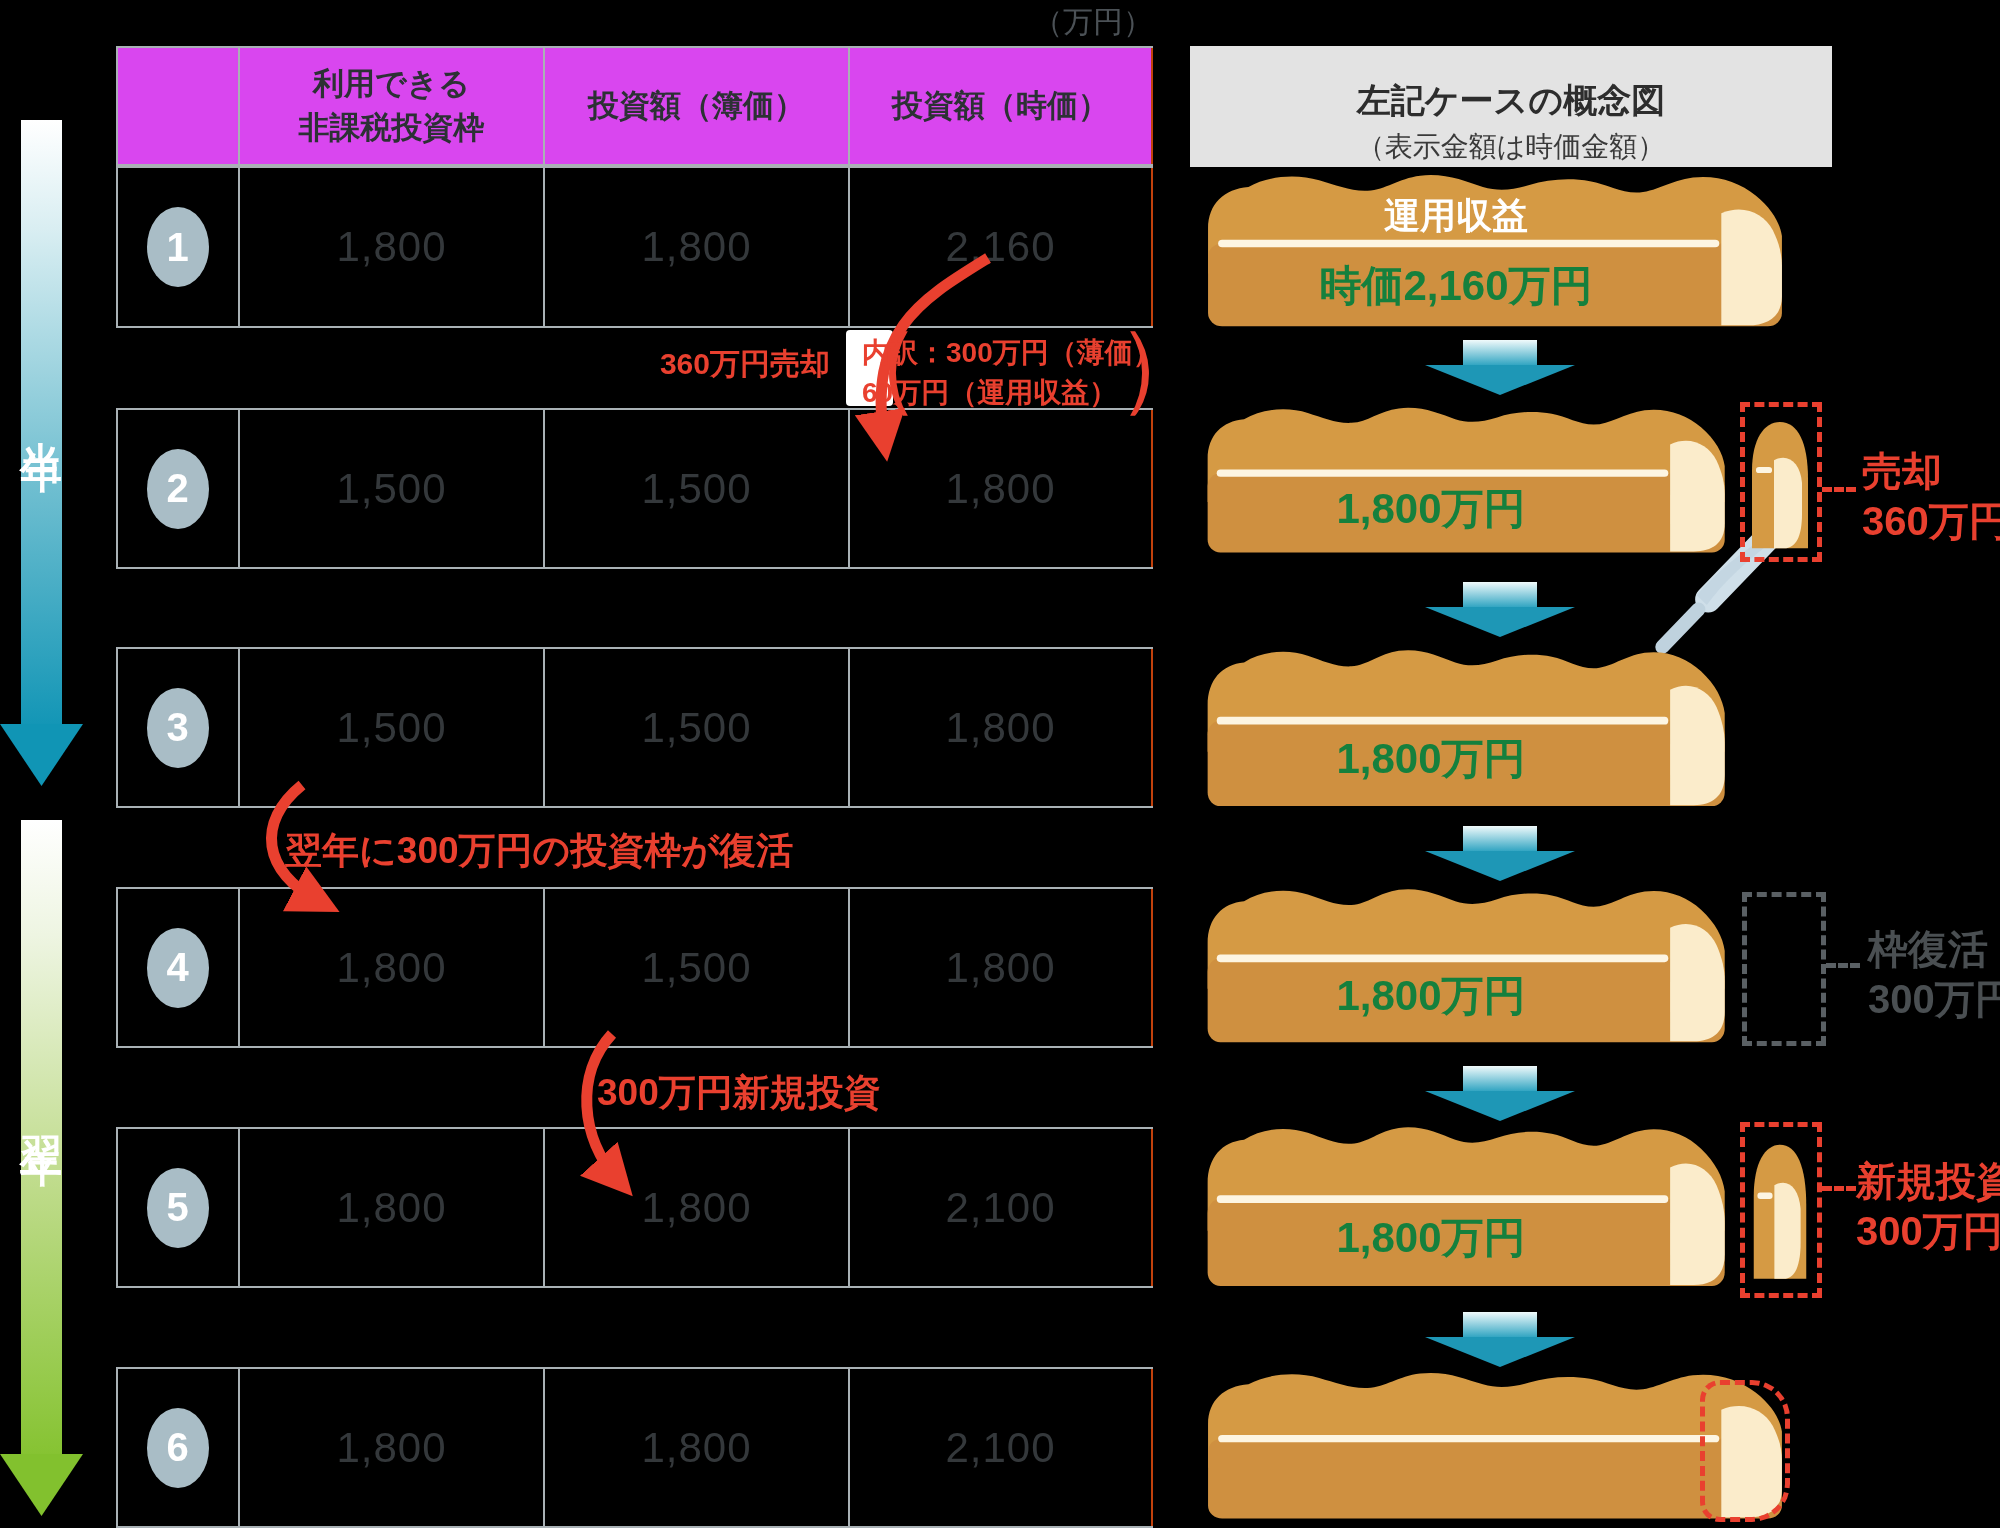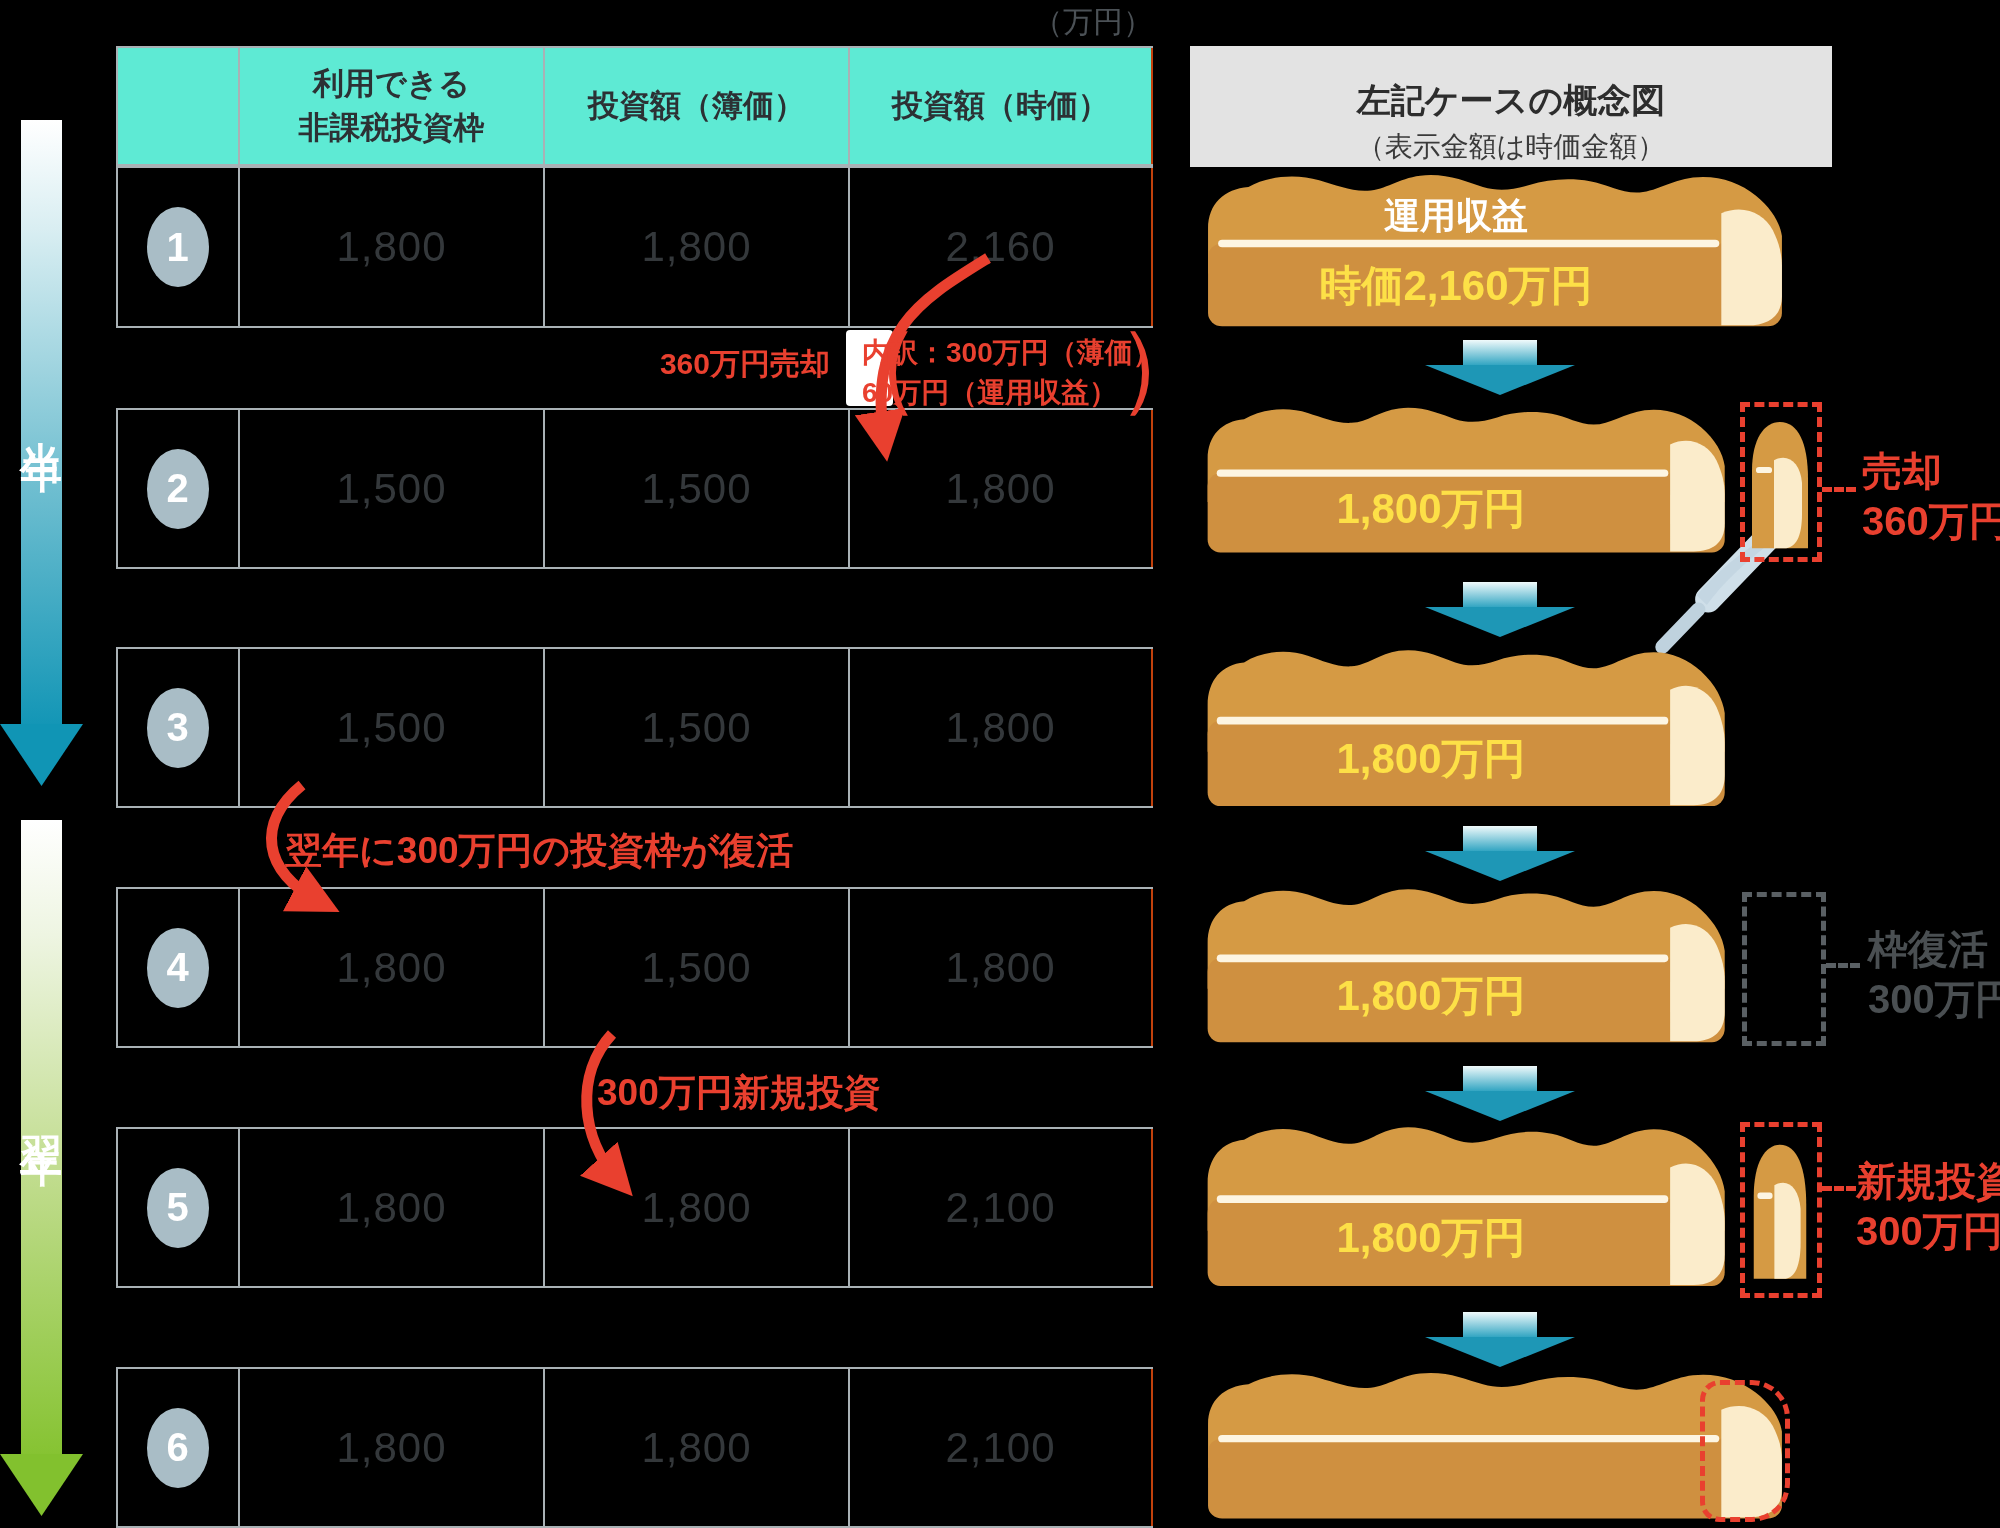--- a/index.html
+++ b/index.html
@@ -16,21 +16,21 @@
   .year-head.teal{top:724px;background:#1095b5;}
   .year-head.green{top:1454px;background:#82c12e;}
   .year-label{position:absolute;left:21px;width:41px;color:#fff;font-size:42px;font-weight:700;
               writing-mode:vertical-rl;text-orientation:upright;letter-spacing:10px;text-align:center;line-height:41px;}
 
   
   .trow{position:absolute;left:116px;width:1037px;display:grid;grid-template-columns:122px 305px 305px 305px;
         border-top:2px solid #a9b1b5;border-bottom:2px solid #a9b1b5;box-sizing:border-box;}
   .trow .cell{border-left:2px solid #a9b1b5;box-sizing:border-box;display:flex;align-items:center;justify-content:center;}
   .trow .cell:last-child{border-right:2px solid #c2410c;}
-  .thead{background:#5eead4;color:#2c3134;font-weight:700;text-align:center;}
+  .thead{background:#d946ef;color:#2c3134;font-weight:700;text-align:center;}
   .thead .cell{font-size:31px;line-height:44px;}
   .tbody-row .cell{font-size:42px;color:#34383b;font-weight:500;letter-spacing:1px;}
   .num-circle{width:62px;height:80px;border-radius:50%;background:#a9bdc6;color:#fff;
               display:flex;align-items:center;justify-content:center;font-size:40px;font-weight:700;}
   .unit-label{position:absolute;left:950px;top:2px;width:203px;text-align:right;font-size:30px;color:#4b5156;}
 
   
   .red{color:#e9402f;}
   .ann-sell{position:absolute;left:430px;top:344px;width:400px;text-align:right;font-size:30px;font-weight:700;}
   .paren{position:absolute;top:318px;font-size:94px;font-weight:400;transform:scaleY(1.05);line-height:94px;}
@@ -39,21 +39,21 @@
   .ann-revive{position:absolute;left:285px;top:826px;font-size:37px;font-weight:700;}
   .ann-new{position:absolute;left:597px;top:1068px;font-size:37px;font-weight:700;}
 
   
   .concept-header{position:absolute;left:1190px;top:46px;width:642px;height:121px;background:#e3e3e3;text-align:center;}
   .concept-title{margin-top:32px;font-size:34px;color:#2d2d2d;font-weight:600;}
   .concept-sub{margin-top:4px;font-size:28px;color:#3a3a3a;}
 
   .loaf{position:absolute;}
   .loaf svg{position:absolute;left:0;top:0;width:100%;height:100%;}
-  .loaf-label{position:absolute;left:0;width:86%;text-align:center;color:#fde047;font-weight:700;font-size:42px;white-space:nowrap;}
+  .loaf-label{position:absolute;left:0;width:86%;text-align:center;color:#15803d;font-weight:700;font-size:42px;white-space:nowrap;}
   .loaf-top-label{position:absolute;left:0;width:86%;text-align:center;color:#fff;font-weight:700;font-size:36px;white-space:nowrap;}
 
   .bluearrow{position:absolute;left:1425px;width:150px;height:55px;}
 
   .dash-box-red{position:absolute;border:5px dashed #e9402f;box-sizing:border-box;}
   .dash-box-gray{position:absolute;border:5px dashed #5a6064;box-sizing:border-box;}
   .dash-conn-red{position:absolute;height:0;border-top:5px dashed #e9402f;}
   .dash-conn-gray{position:absolute;height:0;border-top:5px dashed #5a6064;}
   .side-label{position:absolute;font-size:40px;font-weight:700;white-space:nowrap;line-height:50px;}
   .side-label.gray{color:#4a4f52;font-weight:600;}

